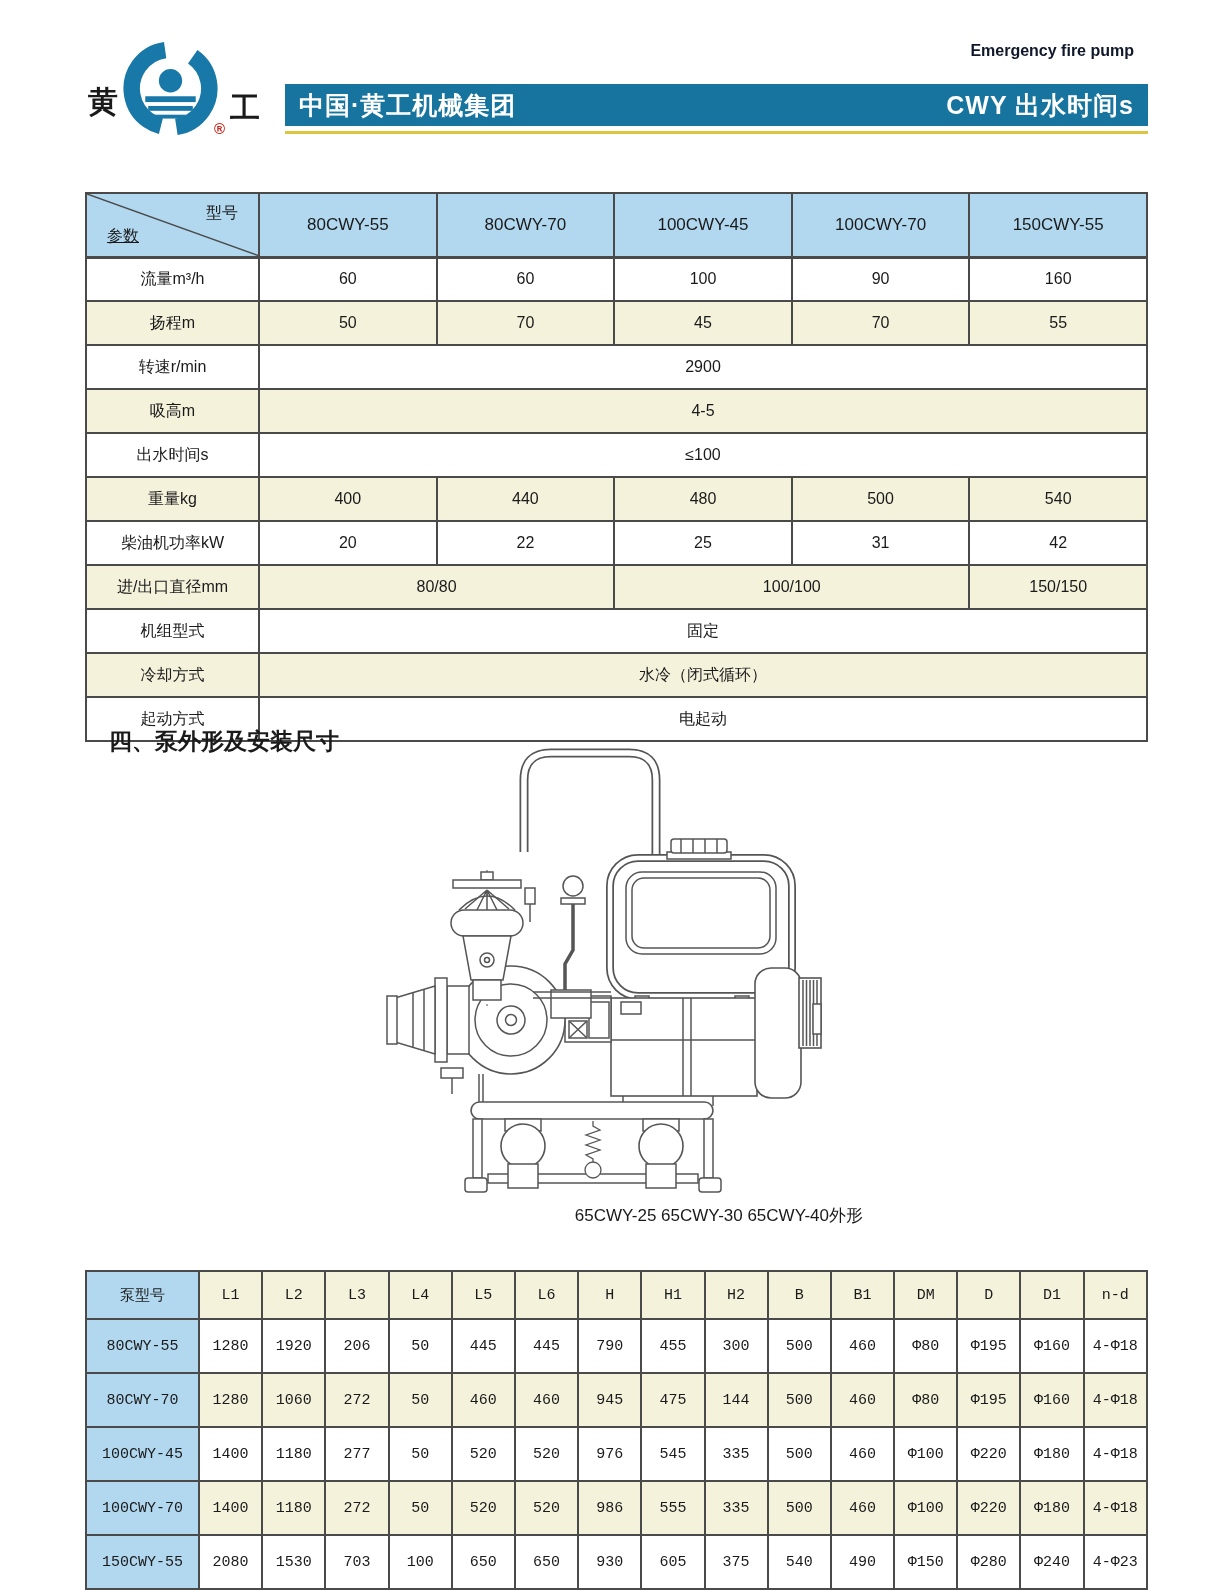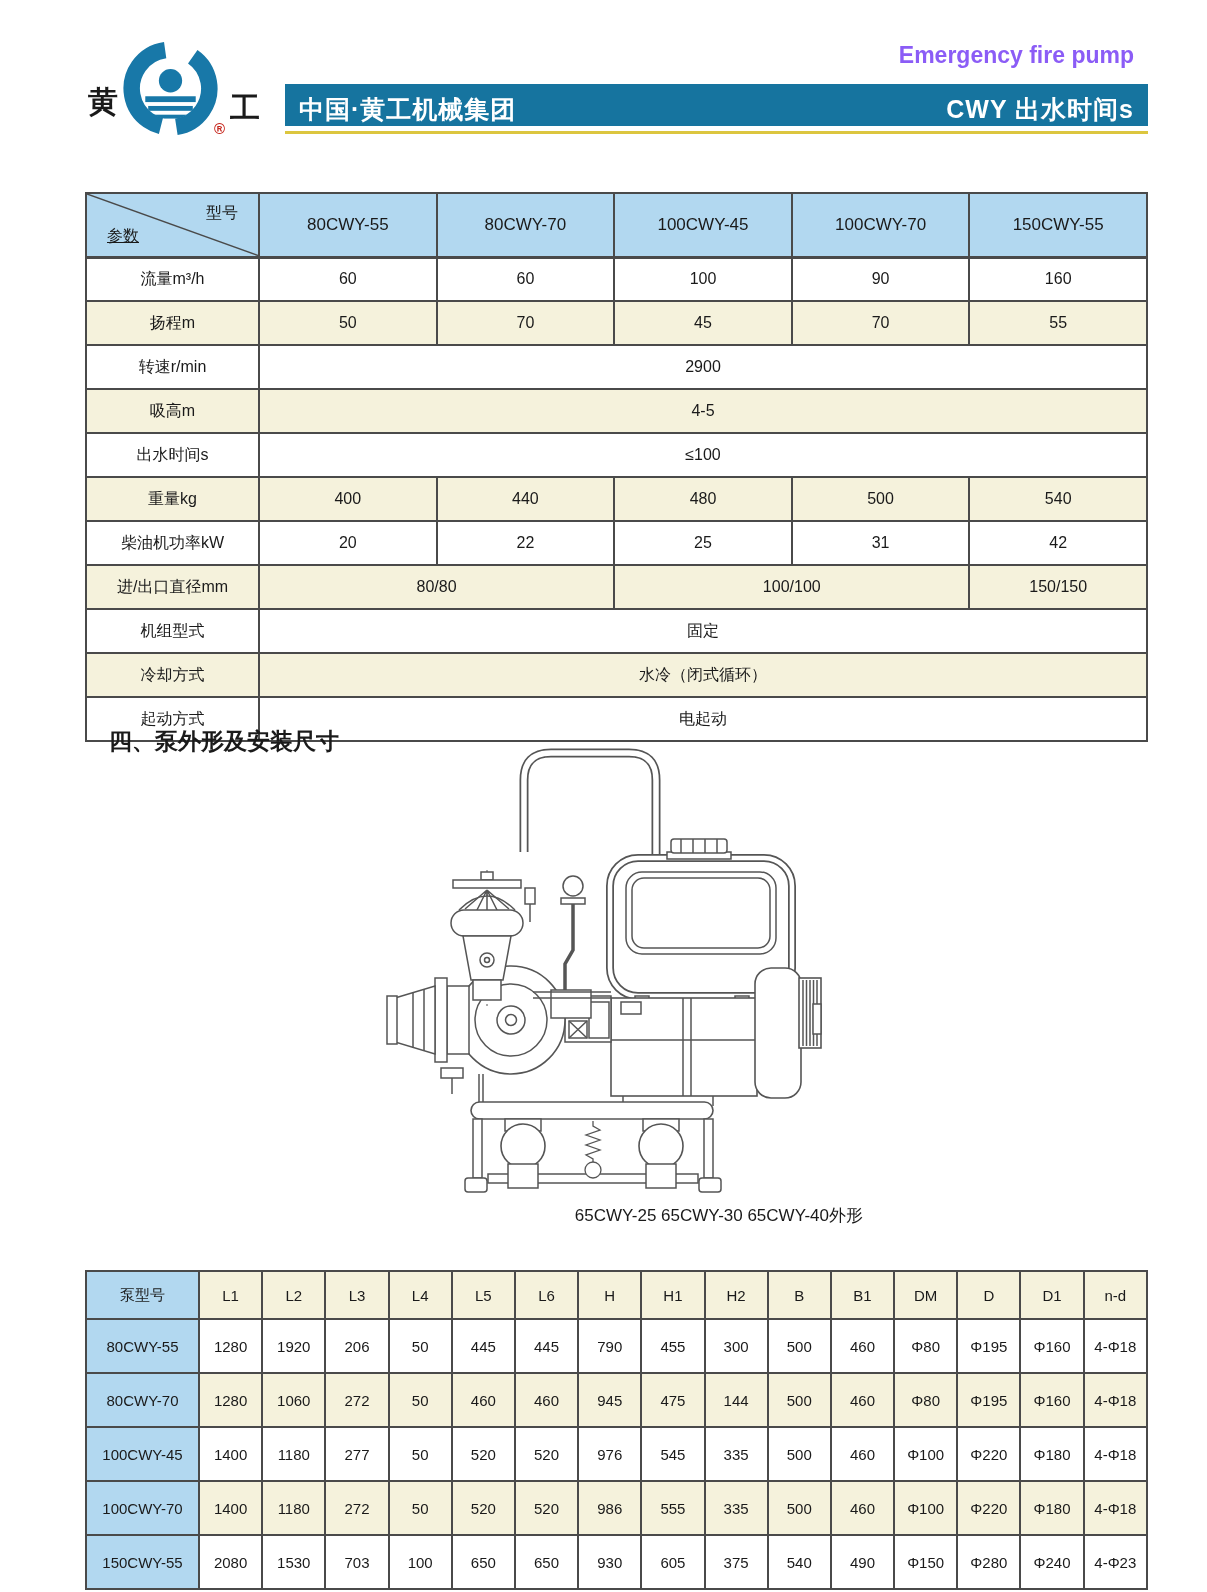--- a/index.html
+++ b/index.html
@@ -10,23 +10,23 @@
   html,body{width:1207px;height:1592px;background:#fff;overflow:hidden;
     font-family:"Liberation Sans","DejaVu Sans",sans-serif;color:var(--ink);}
 
   
   .logo{position:absolute;left:86px;top:38px;width:270px;height:112px;}
   .logo-left{position:absolute;left:2px;top:44px;font-size:30px;font-weight:bold;}
   .logo-right{position:absolute;left:144px;top:50px;font-size:30px;font-weight:bold;}
   .logo-circle{position:absolute;left:36px;top:2px;}
   .logo-reg{position:absolute;left:128px;top:82px;font-size:15px;font-weight:bold;color:var(--red);}
   .title-en{position:absolute;left:285px;top:42px;width:863px;text-align:right;padding-right:14px;
-    font-size:23px;font-weight:bold;color:#8b5cf6;}
+    font-size:16px;font-weight:bold;color:#0f172a;}
   .banner{position:absolute;left:285px;top:84px;width:863px;height:42px;background:var(--banner);
-    display:flex;justify-content:space-between;align-items:flex-end;padding:0 14px;}
+    display:flex;justify-content:space-between;align-items:center;padding:0 14px;}
   .banner span{color:#fff;font-weight:bold;font-size:25px;letter-spacing:1px;}
   .accent-line{position:absolute;left:285px;top:131px;width:863px;height:3px;background:var(--accent);}
 
   
   table{border-collapse:collapse;table-layout:fixed;}
   td{border:2px solid var(--border);text-align:center;vertical-align:middle;
      font-size:16px;color:var(--ink);overflow:hidden;white-space:nowrap;}
   .spec{position:absolute;left:85px;top:192px;width:1063px;}
   .spec tr.head td{height:64px;background:var(--blue);border-bottom:3px solid var(--border);
      font-size:17px;}
@@ -37,21 +37,21 @@
   .diag{position:absolute;inset:0;width:100%;height:100%;display:block;}
   .corner-top{position:absolute;top:9px;right:20px;font-size:16px;}
   .corner-bottom{position:absolute;bottom:9px;left:20px;font-size:16px;text-decoration:underline;}
 
   .section-title{position:absolute;left:85px;top:726px;font-size:23px;font-weight:bold;margin-left:24px;}
 
   .figure{position:absolute;left:383px;top:740px;width:440px;height:458px;}
   .figure svg{display:block;}
   .caption{position:absolute;left:343px;top:1204px;width:520px;text-align:right;font-size:17px;}
 
-  .dim{position:absolute;left:85px;top:1270px;width:1063px;}
+  .dim{position:absolute;left:85px;top:1270px;width:1063px;font-family:Liberation Mono, monospace;}
   .dim td{font-size:15px;height:54px;background:#fff;}
   .dim tr.head td{height:48px;background:var(--cream);}
   .dim tr.head td.blue, .dim td.model{background:var(--blue);}
   .dim tr.shade td{background:var(--cream);}
   .dim tr.shade td.model{background:var(--blue);}
 </style>
 </head>
 <body>
 
 <div class="logo">

